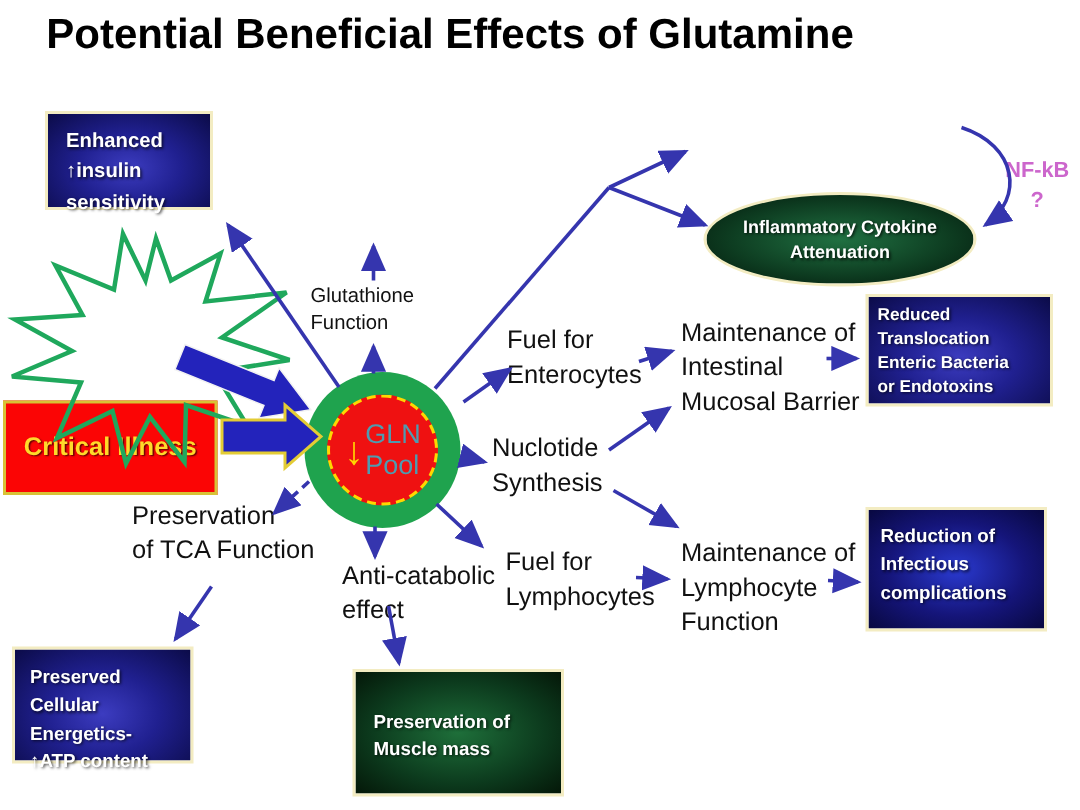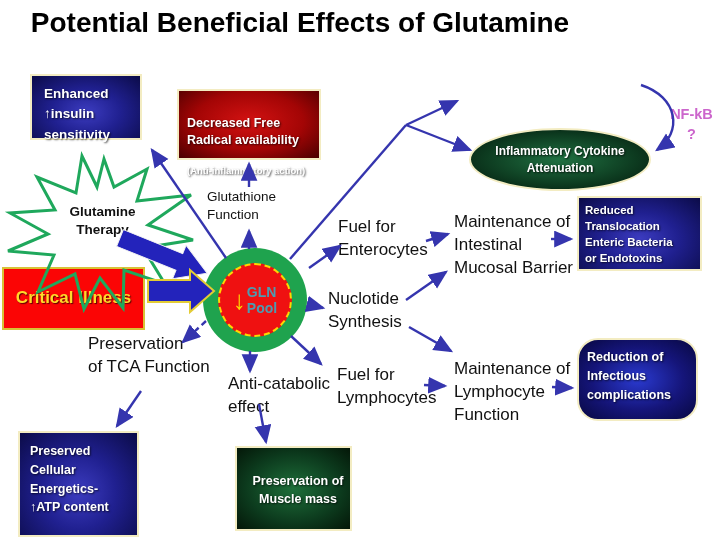--- a/index.html
+++ b/index.html
@@ -4,62 +4,55 @@
 <style>
   html,body{margin:0;padding:0;}
   body{width:720px;height:540px;background:#fff;font-family:"Liberation Sans",sans-serif;overflow:hidden;}
   #canvas{position:relative;width:720px;height:540px;background:#fff;}
   .title{position:absolute;left:0;top:7px;width:600px;text-align:center;font-size:28px;font-weight:bold;color:#000;letter-spacing:0px;}
   .node{position:absolute;white-space:pre-line;line-height:1.35;}
   .label{color:#111;font-size:17px;}
   .label.b{font-weight:bold;}
   .box{border:2px solid #f3ecc2;color:#fff;font-weight:bold;box-sizing:border-box;text-shadow:1px 1px 2px rgba(0,0,0,.7);}
   .navy{background:radial-gradient(ellipse at 50% 58%, #3c3cc0 0%, #202090 45%, #0b0b48 100%);}
-  .navy2{background:radial-gradient(ellipse at 50% 50%, #2a3ad0 0%, #15157a 55%, #080840 100%);border-radius:21px;}
+  .navy2{background:radial-gradient(ellipse at 50% 50%, #2a3ad0 0%, #15157a 55%, #080840 100%);}
   .redgrad{background:radial-gradient(ellipse at 50% 45%, #d31212 0%, #a30505 55%, #4a0000 100%);}
   .greenbox{background:radial-gradient(ellipse at 50% 50%, #1e6f3a 0%, #0c3a1d 60%, #041708 100%);}
   .ellipse{border:2px solid #f3ecc2;border-radius:50%;display:flex;align-items:center;justify-content:center;text-align:center;font-weight:bold;box-sizing:border-box;}
   .red-ell{background:radial-gradient(ellipse at 50% 50%, #e41b1b 0%, #c00707 60%, #8f0000 100%);color:#15156b;font-size:14.5px;line-height:1.35;}
   .green-ell{background:radial-gradient(ellipse at 50% 50%, #207142 0%, #0d3b20 60%, #03150a 100%);color:#fff;font-size:12px;line-height:1.35;text-shadow:1px 1px 2px rgba(0,0,0,.8);}
   .critical{background:#fb0505;border:2px solid #d8c235;color:#ffd92a;font-size:17px;font-weight:bold;display:flex;align-items:center;justify-content:center;text-shadow:1px 1px 1px rgba(70,0,0,.85);box-sizing:border-box;}
   .nfkb{color:#cc66cc;font-weight:bold;font-size:14.5px;text-align:center;line-height:1.4;}
   .gln-outer{position:absolute;background:#1fa34e;border-radius:50%;display:flex;align-items:center;justify-content:center;}
   .gln-inner{width:74px;height:74px;background:#ef1111;border:2px dashed #ffd700;border-radius:50%;display:flex;align-items:center;justify-content:center;gap:1px;box-sizing:border-box;}
   .gln-arrow{color:#ffd700;font-size:26px;font-weight:bold;line-height:1;}
-  .gln-label{color:#4e9bb0;font-size:14px;font-weight:bold;white-space:pre-line;line-height:1.15;}
+  .gln-label{color:#4e9bb0;font-size:18px;font-weight:normal;white-space:pre-line;line-height:1.15;}
   svg.overlay{position:absolute;left:0;top:0;pointer-events:none;}
 </style>
 </head>
 <body>
 
 <div id="canvas">
 
   <div class="title">Potential Beneficial Effects of Glutamine</div>
 
   <div class="node critical" style="left:2px;top:267px;width:143px;height:63px;">Critical Illness</div>
 
   <div class="node box navy" style="left:30px;top:62px;width:112px;height:66px;font-size:13.5px;line-height:1.5;padding:8px 4px 4px 12px;margin-top:12px;">Enhanced
 ↑insulin
 sensitivity</div>
 
-  <div class="node box redgrad" style="left:177px;top:89px;width:144px;height:71px;padding:8px 5px 4px 8px;font-size:12.5px;line-height:1.3;">
-    <span style="display:block;white-space:pre-line;">Decreased Free
-Radical availability</span>
-    <span style="display:block;font-size:9.5px;margin-top:1px;">(Anti-inflammatory action)</span>
-  </div>
 
 
   <div class="node ellipse green-ell" style="left:469px;top:128px;width:182px;height:63px;">Inflammatory Cytokine
 Attenuation</div>
 
   <div class="node nfkb" style="left:663px;top:104px;width:57px;">NF-kB
 ?</div>
 
-  <div class="node label b" style="left:50px;top:203px;width:105px;text-align:center;font-size:13.5px;">Glutamine
-Therapy</div>
 
   <div class="node label" style="left:207px;top:188px;width:110px;font-size:13.5px;">Glutathione
 Function</div>
 
   <div class="gln-outer" style="left:203px;top:248px;width:104px;height:104px;">
     <div class="gln-inner">
       <span class="gln-arrow">↓</span>
       <span class="gln-label">GLN
 Pool</span>
     </div>
@@ -84,25 +77,25 @@
 effect</div>
   <div class="node label" style="left:337px;top:364px;width:100px;">Fuel for
 Lymphocytes</div>
   <div class="node label" style="left:454px;top:358px;width:122px;">Maintenance of
 Lymphocyte
 Function</div>
   <div class="node box navy2" style="left:577px;top:338px;width:121px;height:83px;font-size:12.5px;line-height:1.5;padding:8px 3px 3px 8px;">Reduction of
 Infectious
 complications</div>
 
-  <div class="node box navy" style="left:18px;top:431px;width:121px;height:106px;font-size:12.5px;line-height:1.5;padding:9px 3px 3px 10px;">Preserved
+  <div class="node box navy" style="left:8px;top:431px;width:121px;height:78px;font-size:12.5px;line-height:1.5;padding:9px 3px 3px 10px;">Preserved
 Cellular
 Energetics-
 ↑ATP content</div>
-  <div class="node box greenbox" style="left:235px;top:446px;width:117px;height:85px;font-size:12.5px;line-height:1.45;padding:24px 3px 3px 12px;text-align:center;">Preservation of
+  <div class="node box greenbox" style="left:235px;top:446px;width:141px;height:85px;font-size:12.5px;line-height:1.45;padding:24px 3px 3px 12px;">Preservation of
 Muscle mass</div>
 
   <svg class="overlay" width="720" height="540" viewBox="0 0 720 540">
     <defs>
       <marker id="ah" markerWidth="9" markerHeight="8" refX="7" refY="3.5" orient="auto">
         <path d="M0,0 L8,3.5 L0,7 Z" fill="#3535ae"></path>
       </marker>
     </defs>
 
     <polygon points="104,159 114,187 147,169 137,201 191,195 148,225 193,240 143,248 165,284 124,270 123,308 100,278 84,309 75,274 38,292 54,255 8,251 48,234 10,213 55,210 37,177 76,193 82,156 97,187" fill="none" stroke="#1fa85c" stroke-width="3"></polygon>

